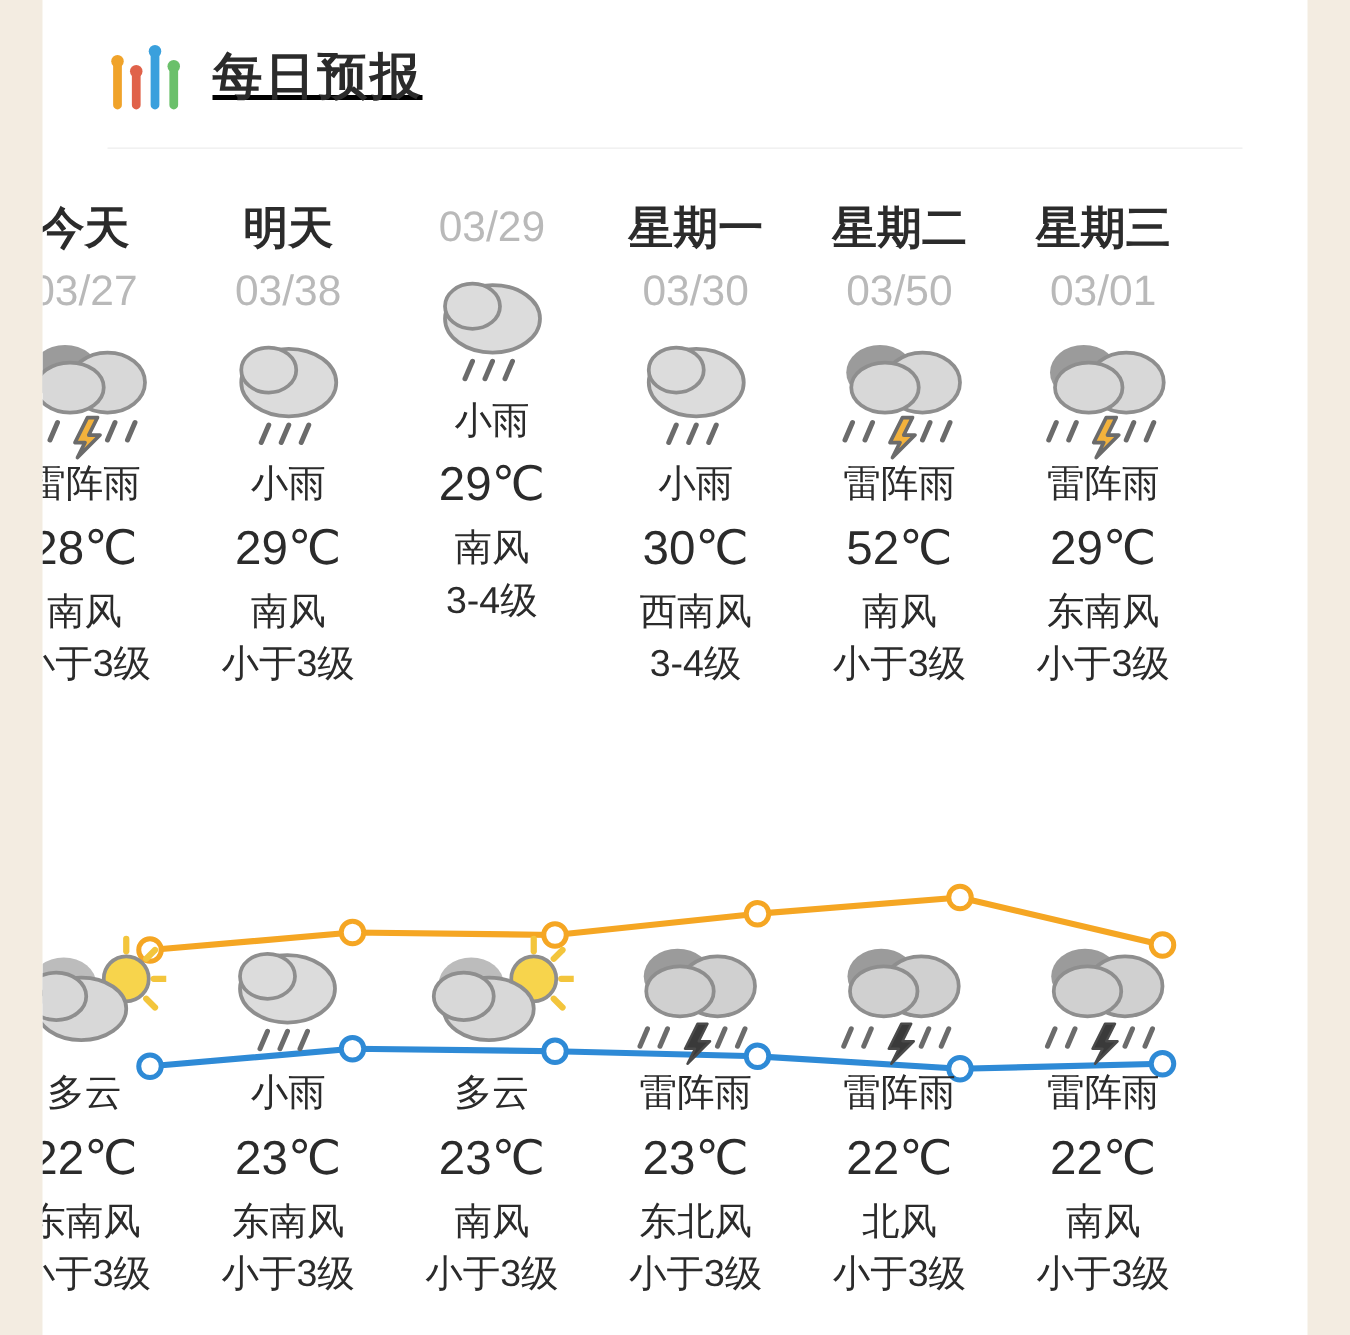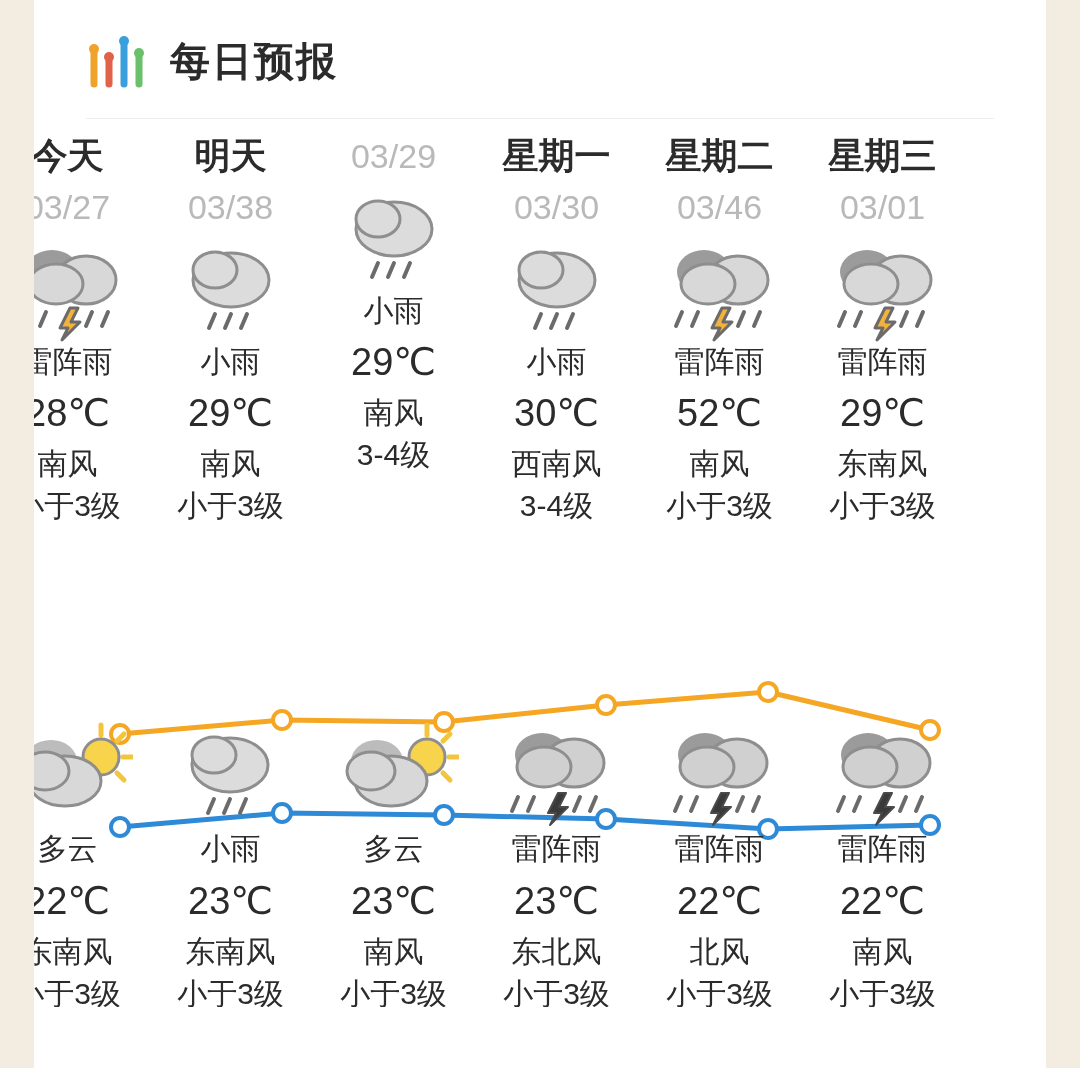--- a/index.html
+++ b/index.html
@@ -22,20 +22,21 @@
     background: #ffffff;
     overflow: hidden;
   }
   
   .card-header {
     display: flex;
     align-items: center;
     padding: 38px 0 0 52px;
     height: 84px;
     box-sizing: border-box;
+    text-decoration: underline;
   }
   .bar-icon {
     width: 62px;
     height: 58px;
     margin-right: 22px;
     flex: 0 0 auto;
   }
   .card-title {
     font-size: 40px;
     font-weight: bold;
@@ -44,21 +45,21 @@
     line-height: 1;
   }
   .divider {
     margin: 34px 52px 0 52px;
     height: 1px;
     background: #ededed;
   }
   
   .grid-wrap {
     position: relative;
-    margin-top: 8px;
+    margin-top: 34px;
     height: 880px;
     overflow: hidden;
   }
   .col {
     width: 163px;
     flex: 0 0 163px;
     text-align: center;
   }
   .day-name {
     font-size: 36px;
@@ -230,21 +231,21 @@
           </svg>
         </div>
         <div class="cond">小雨</div>
         <div class="temp">30℃</div>
         <div class="wind-dir">西南风</div>
         <div class="wind-lvl">3-4级</div>
       </div>
 
       <div class="col">
         <div class="day-name">星期二</div>
-        <div class="day-date">03/46</div>
+        <div class="day-date">03/50</div>
         <div class="icon-slot">
           <svg viewBox="0 0 120 104" width="120" height="104">
             <ellipse cx="44" cy="34" rx="27" ry="22" fill="#9b9b9b"></ellipse>
             <ellipse cx="78" cy="42" rx="30" ry="24" fill="#d8d8d8" stroke="#8e8e8e" stroke-width="3"></ellipse>
             <ellipse cx="48" cy="46" rx="27" ry="20" fill="#d8d8d8" stroke="#8e8e8e" stroke-width="3"></ellipse>
             <g stroke="#6b6b6b" stroke-width="4" stroke-linecap="round">
               <line x1="22" y1="74" x2="16" y2="88"></line>
               <line x1="38" y1="74" x2="32" y2="88"></line>
               <line x1="84" y1="74" x2="78" y2="88"></line>
               <line x1="100" y1="74" x2="94" y2="88"></line>

